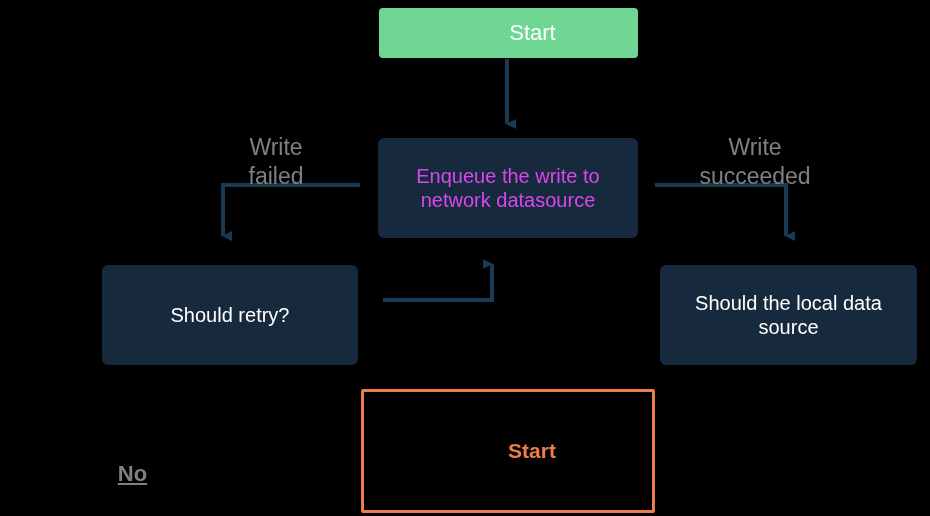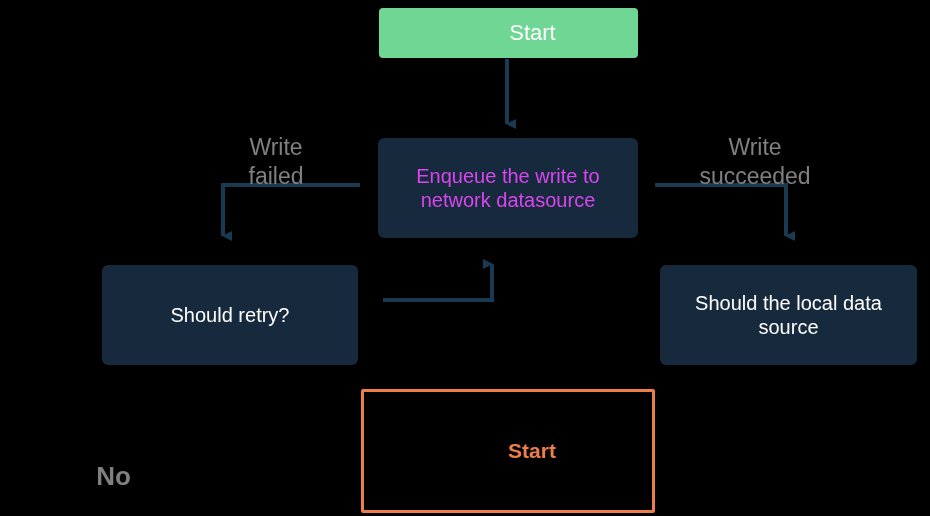--- a/index.html
+++ b/index.html
@@ -104,25 +104,26 @@
     font-weight: 400;
   }
   .label-yes {
     left: 395px;
     top: 332px;
     width: 105px;
     font-size: 22px;
     font-weight: bold;
   }
   .label-no {
-    left: 61px;
+    left: 80px;
     top: 440px;
     width: 105px;
-    font-size: 26px;
+    font-size: 22px;
     font-weight: bold;
+    text-decoration: underline;
   }
   svg.edges {
     position: absolute;
     left: 0;
     top: 0;
     width: 930px;
     height: 516px;
     pointer-events: none;
   }
 </style>

